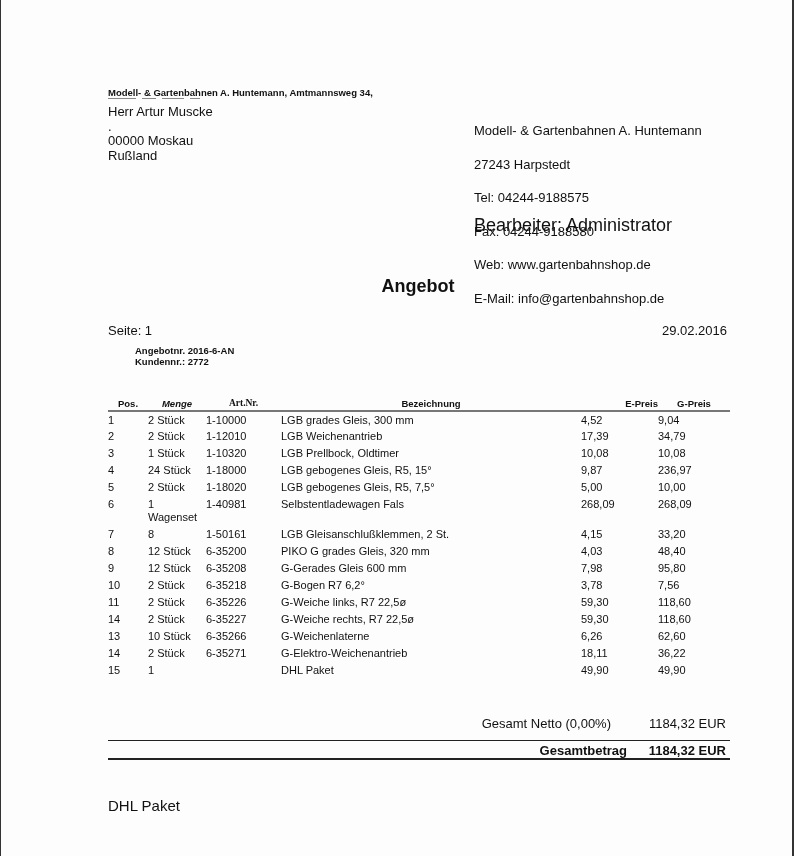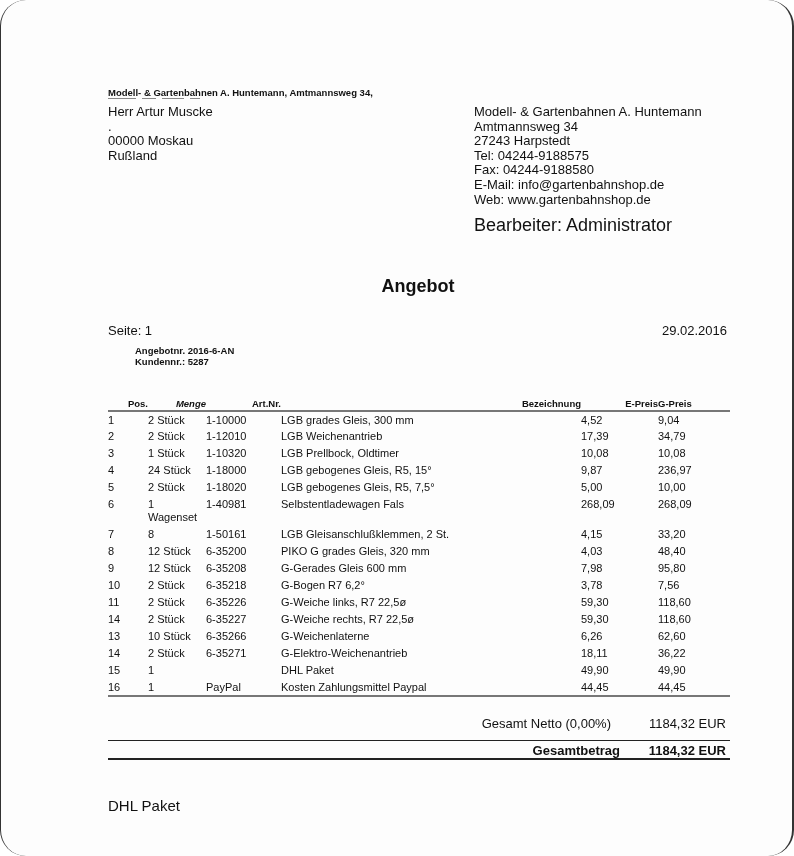--- a/index.html
+++ b/index.html
@@ -3,47 +3,47 @@
 <meta charset="utf-8">
 <style>
   html, body { margin: 0; padding: 0; background: #ffffff; }
   body {
     width: 794px; height: 856px; position: relative; overflow: hidden;
     font-family: "Liberation Sans", sans-serif; color: #111;
   }
   .page {
     position: absolute; left: 0; top: 0; width: 794px; height: 856px;
     background: #fdfdfd; box-sizing: border-box;
-    border-left: 1px solid #333; border-right: 2px solid #333; border-radius: 26px;
+    border-left: 1px solid #333; border-right: 2px solid #333;
   }
   .abs { position: absolute; }
   .sender-line { left: 107px; top: 87px; font-size: 9.5px; font-weight: bold; white-space: nowrap; }
   .sender-trunc { left: 107px; top: 98px; width: 150px; height: 3px; overflow: hidden; }
   .sender-trunc span { display: inline-block; height: 1px; background: #888; margin-right: 6px; vertical-align: top; }
   .recipient { left: 107px; top: 105px; font-size: 13px; line-height: 14.7px; }
   .recipient div { white-space: nowrap; }
   .company { left: 473px; top: 105px; font-size: 13px; line-height: 14.6px; }
-  .company div { white-space: nowrap; }
+  .company div { white-space: nowrap; margin-top: 19px; }
   .bearbeiter { left: 473px; top: 215px; font-size: 18px; white-space: nowrap; }
   .doc-title { left: 0; width: 834px; top: 276px; text-align: center; font-size: 18px; font-weight: bold; }
   .page-no { left: 107px; top: 323px; font-size: 13px; }
   .date { right: 65px; top: 323px; font-size: 13px; }
   .meta { left: 107px; top: 345px; font-size: 9.5px; font-weight: bold; line-height: 11px; margin-left: 27px; }
   .items { left: 107px; top: 397px; width: 622px; border-collapse: collapse; font-size: 11px; }
-  .items th { font-size: 9.5px; font-weight: bold; text-align: right; padding: 0 0 1px 0; height: 12px; border-bottom: 2px solid #777; }
+  .items th { font-size: 9.5px; font-weight: bold; text-align: center; padding: 0 0 1px 0; height: 12px; border-bottom: 2px solid #777; }
   .items td { padding: 0; height: 17px; line-height: 13px; vertical-align: top; padding-top: 2px; box-sizing: border-box; }
   .items tr.last td { border-bottom: 2px solid #777; }
   .items .num { text-align: left; }
-  .c-pos { width: 40px; } .c-menge { width: 58px; font-style: italic; } .c-art { width: 75px; } .c-bez { width: 300px; }
+  .c-pos { width: 40px; } .c-menge { width: 58px; font-style: italic; } .c-art { width: 75px; font-family: Liberation Serif, serif; } .c-bez { width: 300px; }
   .c-ep { width: 77px; } .c-gp { width: 72px; }
   .sum-row { font-size: 13px; white-space: nowrap; }
   .netto-label { right: 181px; top: 716px; }
   .netto-val { right: 66px; top: 716px; }
   .line1 { left: 107px; top: 740px; width: 622px; height: 1px; background: #222; }
-  .total-label { right: 172px; top: 743px; font-weight: bold; }
+  .total-label { right: 165px; top: 743px; font-weight: bold; }
   .total-val { right: 66px; top: 743px; font-weight: bold; }
   .line2 { left: 107px; top: 758px; width: 622px; height: 2px; background: #222; }
   .footer { left: 107px; top: 797px; font-size: 15px; line-height: 18px; }
 </style>
 </head>
 <body>
 
 <div class="page">
 
   <div class="abs sender-line">Modell- &amp; Gartenbahnen A. Huntemann, Amtmannsweg 34,</div>
@@ -53,47 +53,46 @@
 
   <div class="abs recipient">
     <div>Herr Artur Muscke</div>
     <div>.</div>
     <div>00000 Moskau</div>
     <div>Rußland</div>
   </div>
 
   <div class="abs company">
     <div>Modell- &amp; Gartenbahnen A. Huntemann</div>
-    <div>Amtmannsweg 34</div>
     <div>27243 Harpstedt</div>
     <div>Tel: 04244-9188575</div>
     <div>Fax: 04244-9188580</div>
+    <div>Web: www.gartenbahnshop.de</div>
     <div>E-Mail: info@gartenbahnshop.de</div>
-    <div>Web: www.gartenbahnshop.de</div>
   </div>
   <div class="abs bearbeiter">Bearbeiter: Administrator</div>
 
   <div class="abs doc-title">Angebot</div>
 
   <div class="abs page-no">Seite: 1</div>
   <div class="abs date">29.02.2016</div>
   <div class="abs meta">
     <div>Angebotnr. 2016-6-AN</div>
-    <div>Kundennr.: 5287</div>
+    <div>Kundennr.: 2772</div>
   </div>
 
   <table class="abs items">
     <thead>
       <tr>
         <th class="c-pos">Pos.</th>
         <th class="c-menge">Menge</th>
         <th class="c-art">Art.Nr.</th>
         <th class="c-bez">Bezeichnung</th>
         <th class="c-ep num" style="text-align:right">E-Preis</th>
-        <th class="c-gp num" style="text-align:left">G-Preis</th>
+        <th class="c-gp num" style="text-align:center">G-Preis</th>
       </tr>
     </thead>
     <tbody id="items-body">
         <tr>
           <td>1</td>
           <td>2 Stück</td>
           <td>1-10000</td>
           <td>LGB grades Gleis, 300 mm</td>
           <td class="num">4,52</td>
           <td class="num">9,04</td>
@@ -206,28 +205,20 @@
           <td class="num">36,22</td>
         </tr>
         <tr>
           <td>15</td>
           <td>1</td>
           <td></td>
           <td>DHL Paket</td>
           <td class="num">49,90</td>
           <td class="num">49,90</td>
         </tr>
-        <tr class="last">
-          <td>16</td>
-          <td>1</td>
-          <td>PayPal</td>
-          <td>Kosten Zahlungsmittel Paypal</td>
-          <td class="num">44,45</td>
-          <td class="num">44,45</td>
-        </tr>
       </tbody>
   </table>
 
   <div class="abs sum-row netto-label">Gesamt Netto (0,00%)</div>
   <div class="abs sum-row netto-val">1184,32 EUR</div>
   <div class="abs line1"></div>
   <div class="abs sum-row total-label">Gesamtbetrag</div>
   <div class="abs sum-row total-val">1184,32 EUR</div>
   <div class="abs line2"></div>
 

